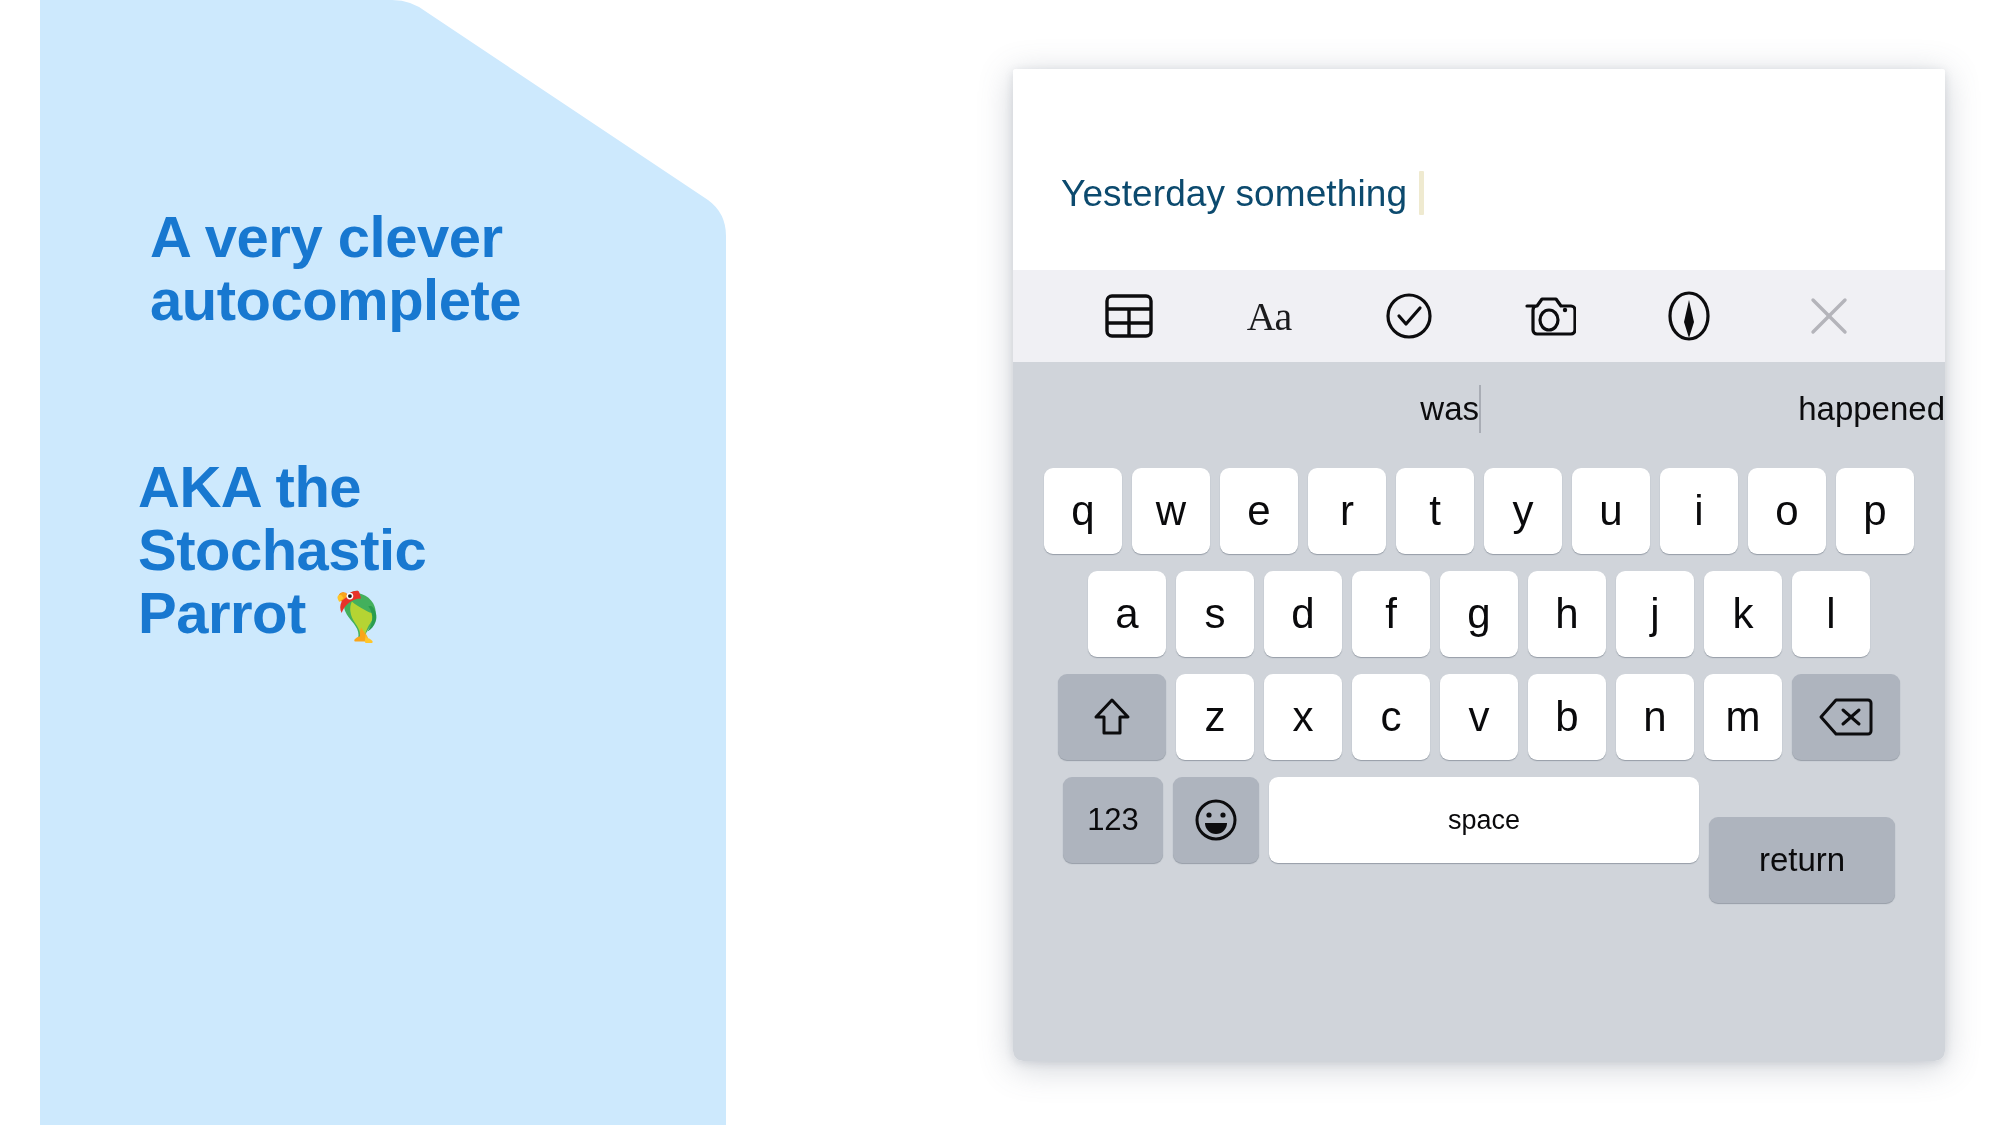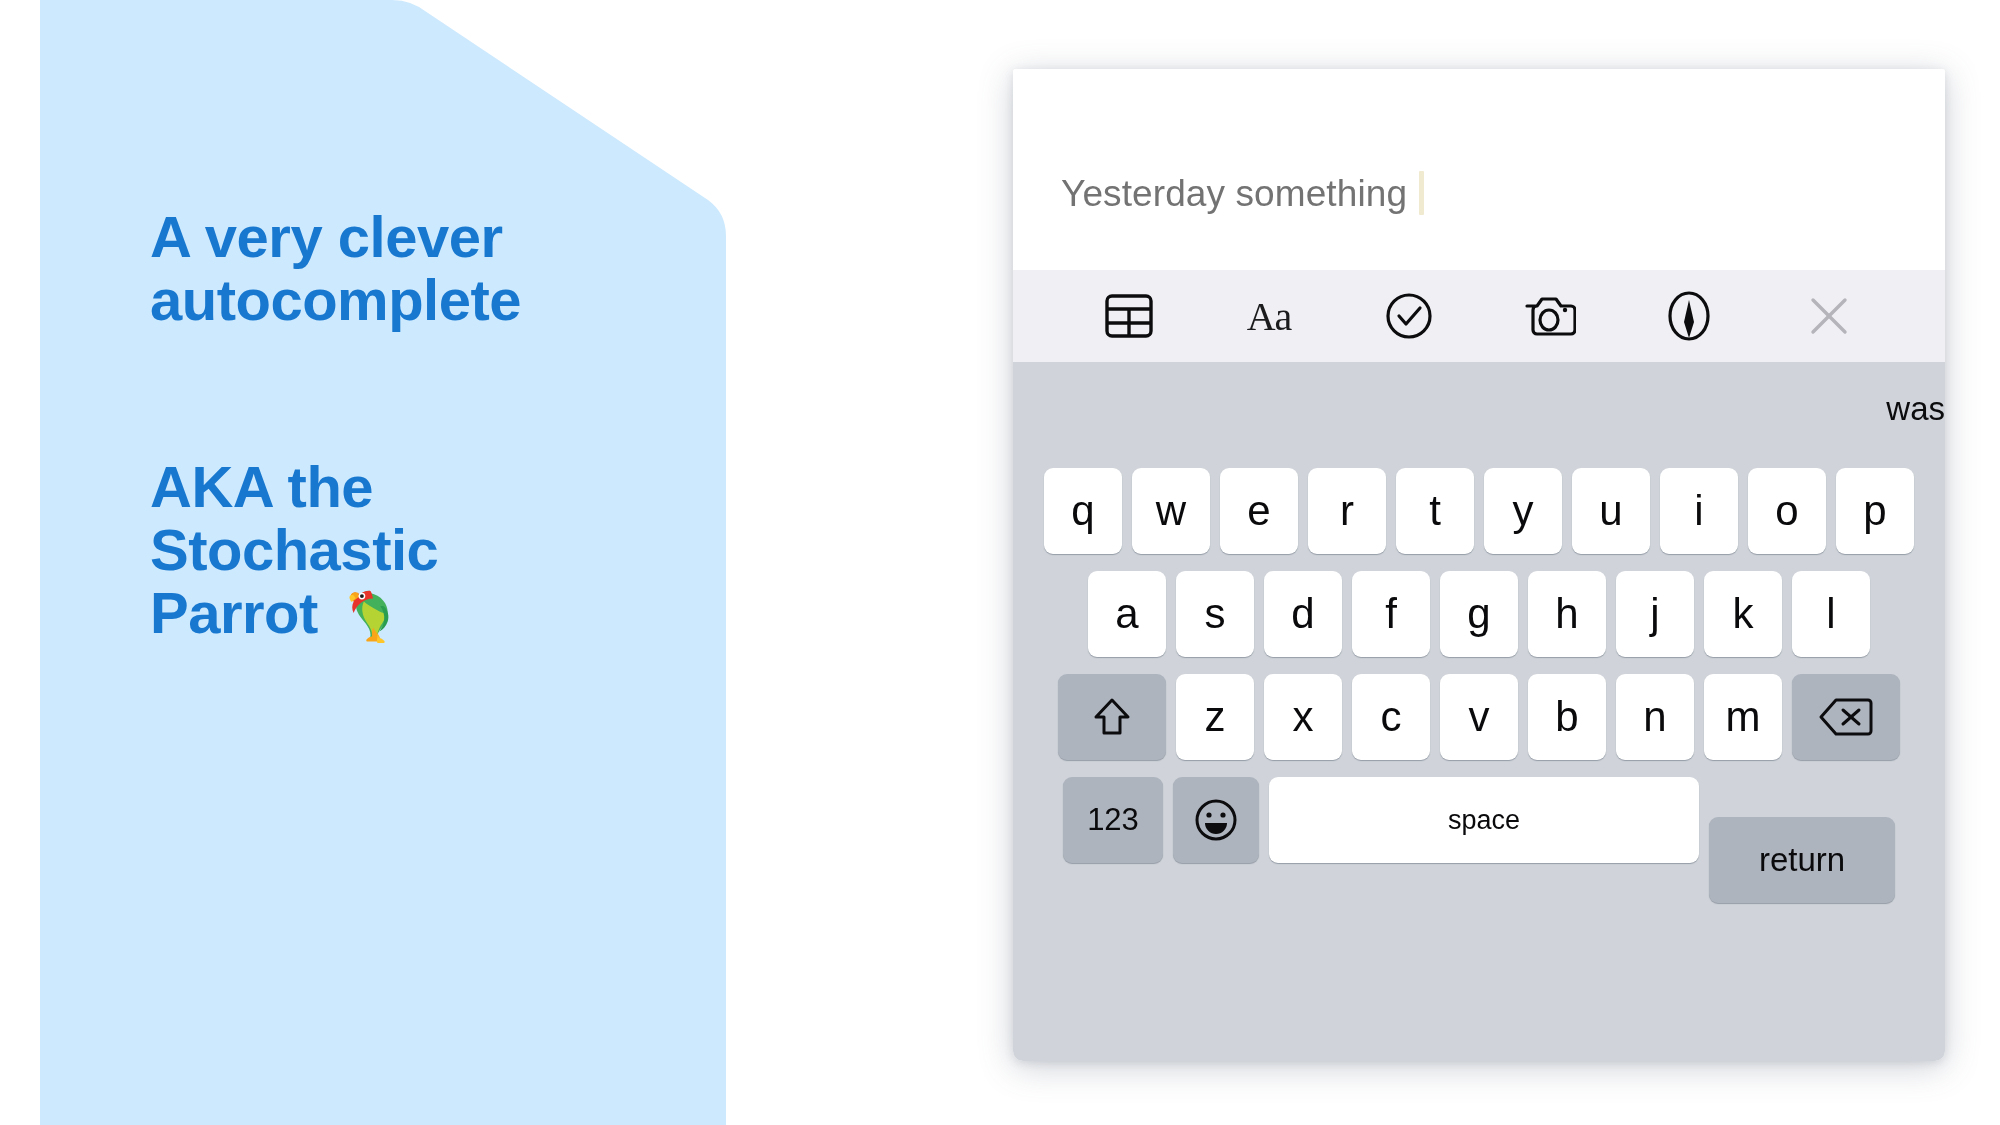--- a/index.html
+++ b/index.html
@@ -42,21 +42,21 @@
     color: #1878d0;
     font-weight: bold;
     font-size: 58px;
     line-height: 1.09;
     letter-spacing: -0.5px;
     margin: 0;
     white-space: pre-line;
   }
   #headline-two-wrap {
     position: absolute;
-    left: 110px;
+    left: 98px;
     top: 455px;
     width: 420px;
   }
   .emoji-parrot {
     display: inline-block;
     width: 62px;
     height: 62px;
     vertical-align: -12px;
     margin-left: 10px;
   }
@@ -80,21 +80,21 @@
     left: 0; top: 0;
     width: 932px;
     height: 201px;
     background: #ffffff;
   }
   #note-text-line {
     position: absolute;
     left: 48px;
     top: 102px;
     font-size: 37px;
-    color: #737373;
+    color: #0c4a6e;
     font-weight: 400;
     letter-spacing: 0.1px;
     white-space: nowrap;
   }
   #text-caret {
     display: inline-block;
     width: 5px;
     height: 44px;
     background: #efead0;
     vertical-align: -9px;
@@ -299,20 +299,21 @@
     <div class="tool-btn">
       <svg width="44" height="44" viewBox="0 0 44 44">
         <line x1="6" y1="6" x2="38" y2="38" stroke="#b4b4ba" stroke-width="3.4" stroke-linecap="round"></line>
         <line x1="38" y1="6" x2="6" y2="38" stroke="#b4b4ba" stroke-width="3.4" stroke-linecap="round"></line>
       </svg>
     </div>
   </div>
 
   <div id="suggestion-bar">
     <div class="suggestion">was</div>
+    <div class="suggestion">happened</div>
   </div>
 
   <div id="keyboard">
 
     <div class="kb-row">
       <div class="key key-letter">q</div>
       <div class="key key-letter">w</div>
       <div class="key key-letter">e</div>
       <div class="key key-letter">r</div>
       <div class="key key-letter">t</div>

